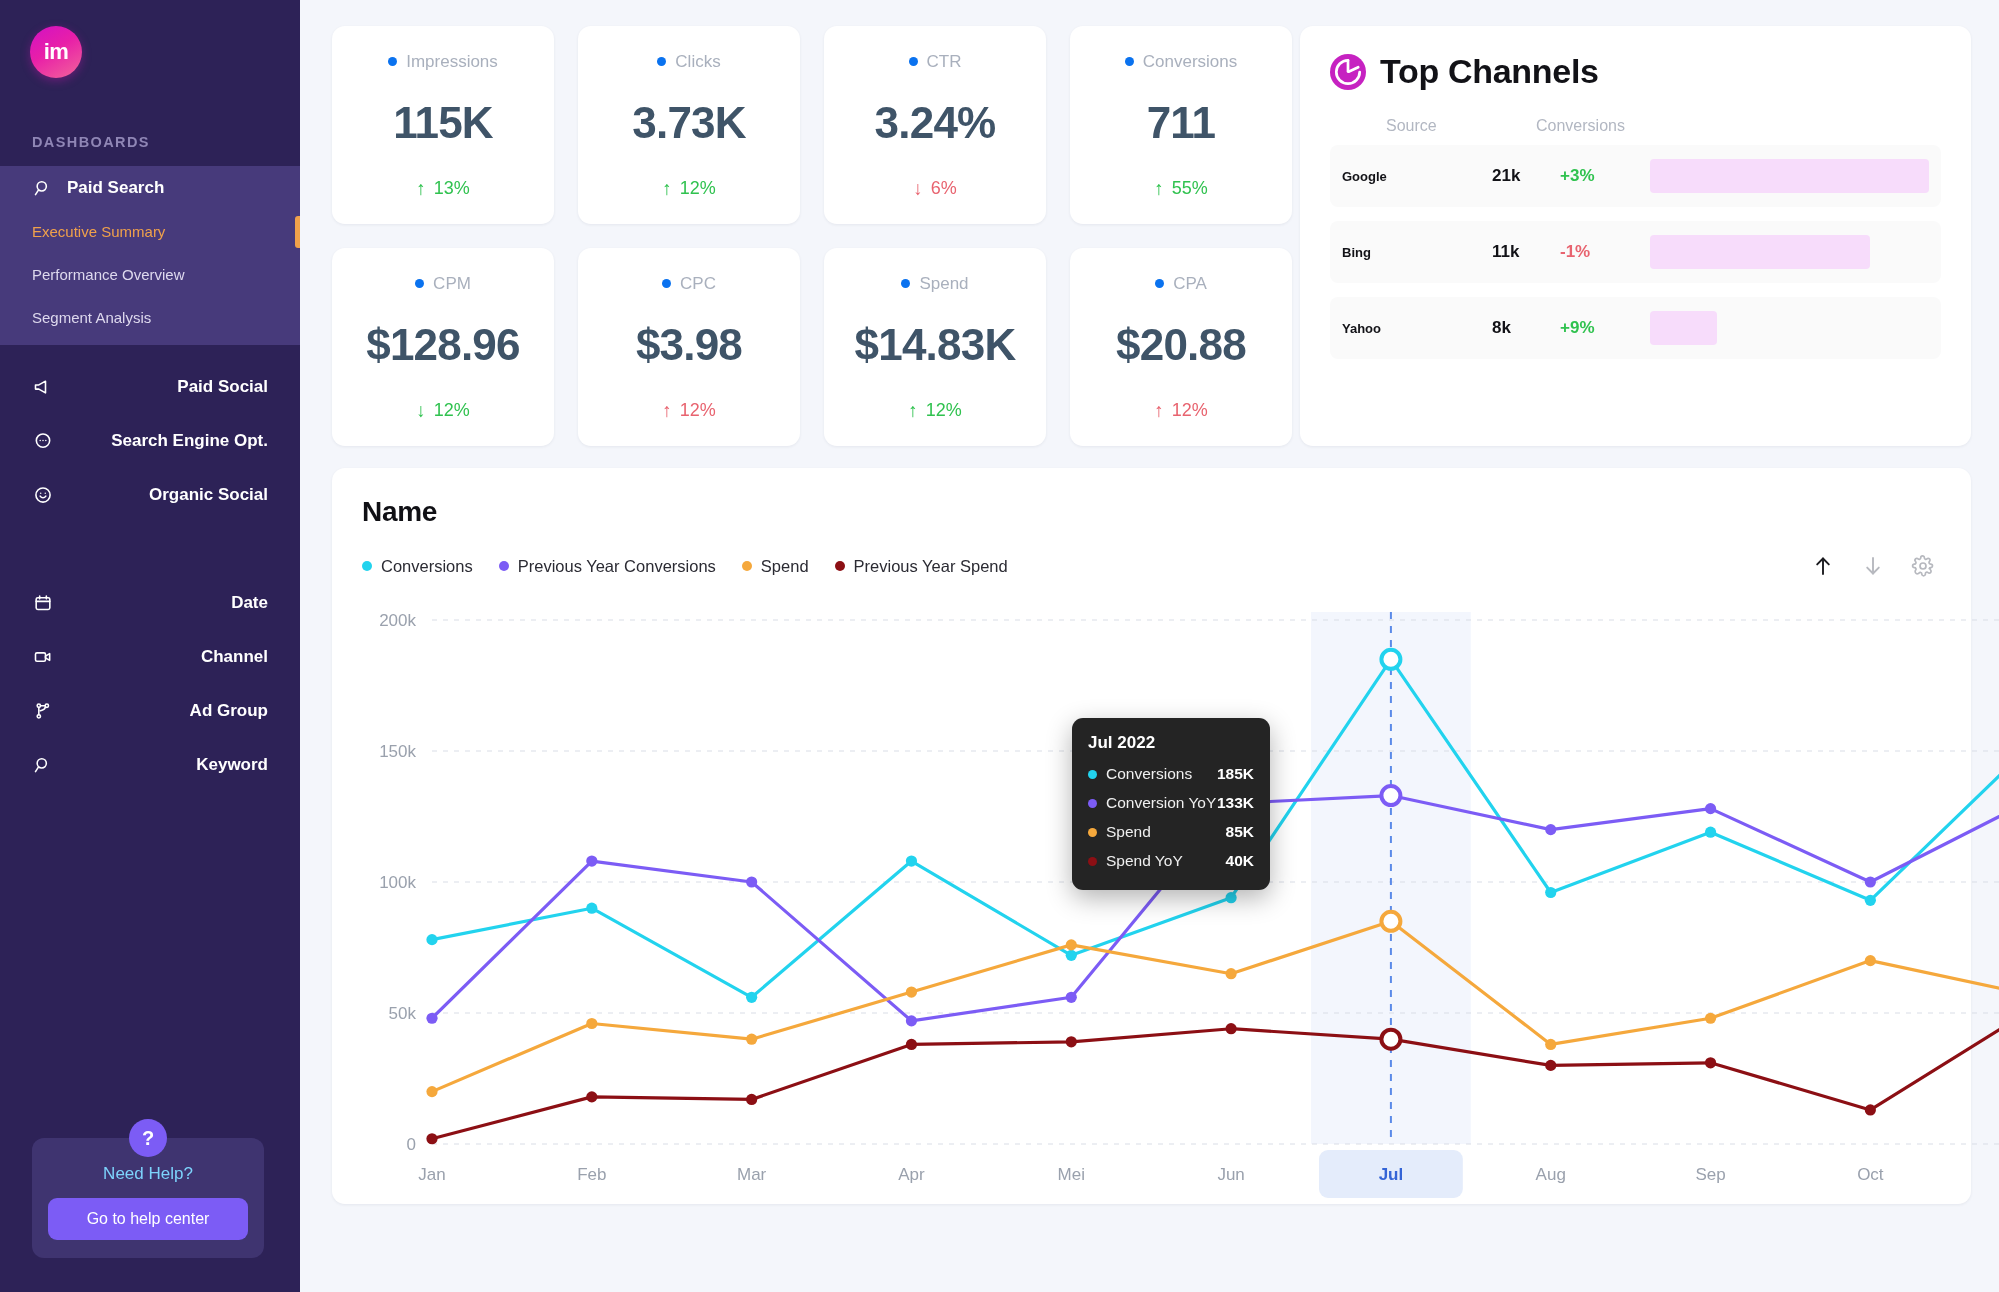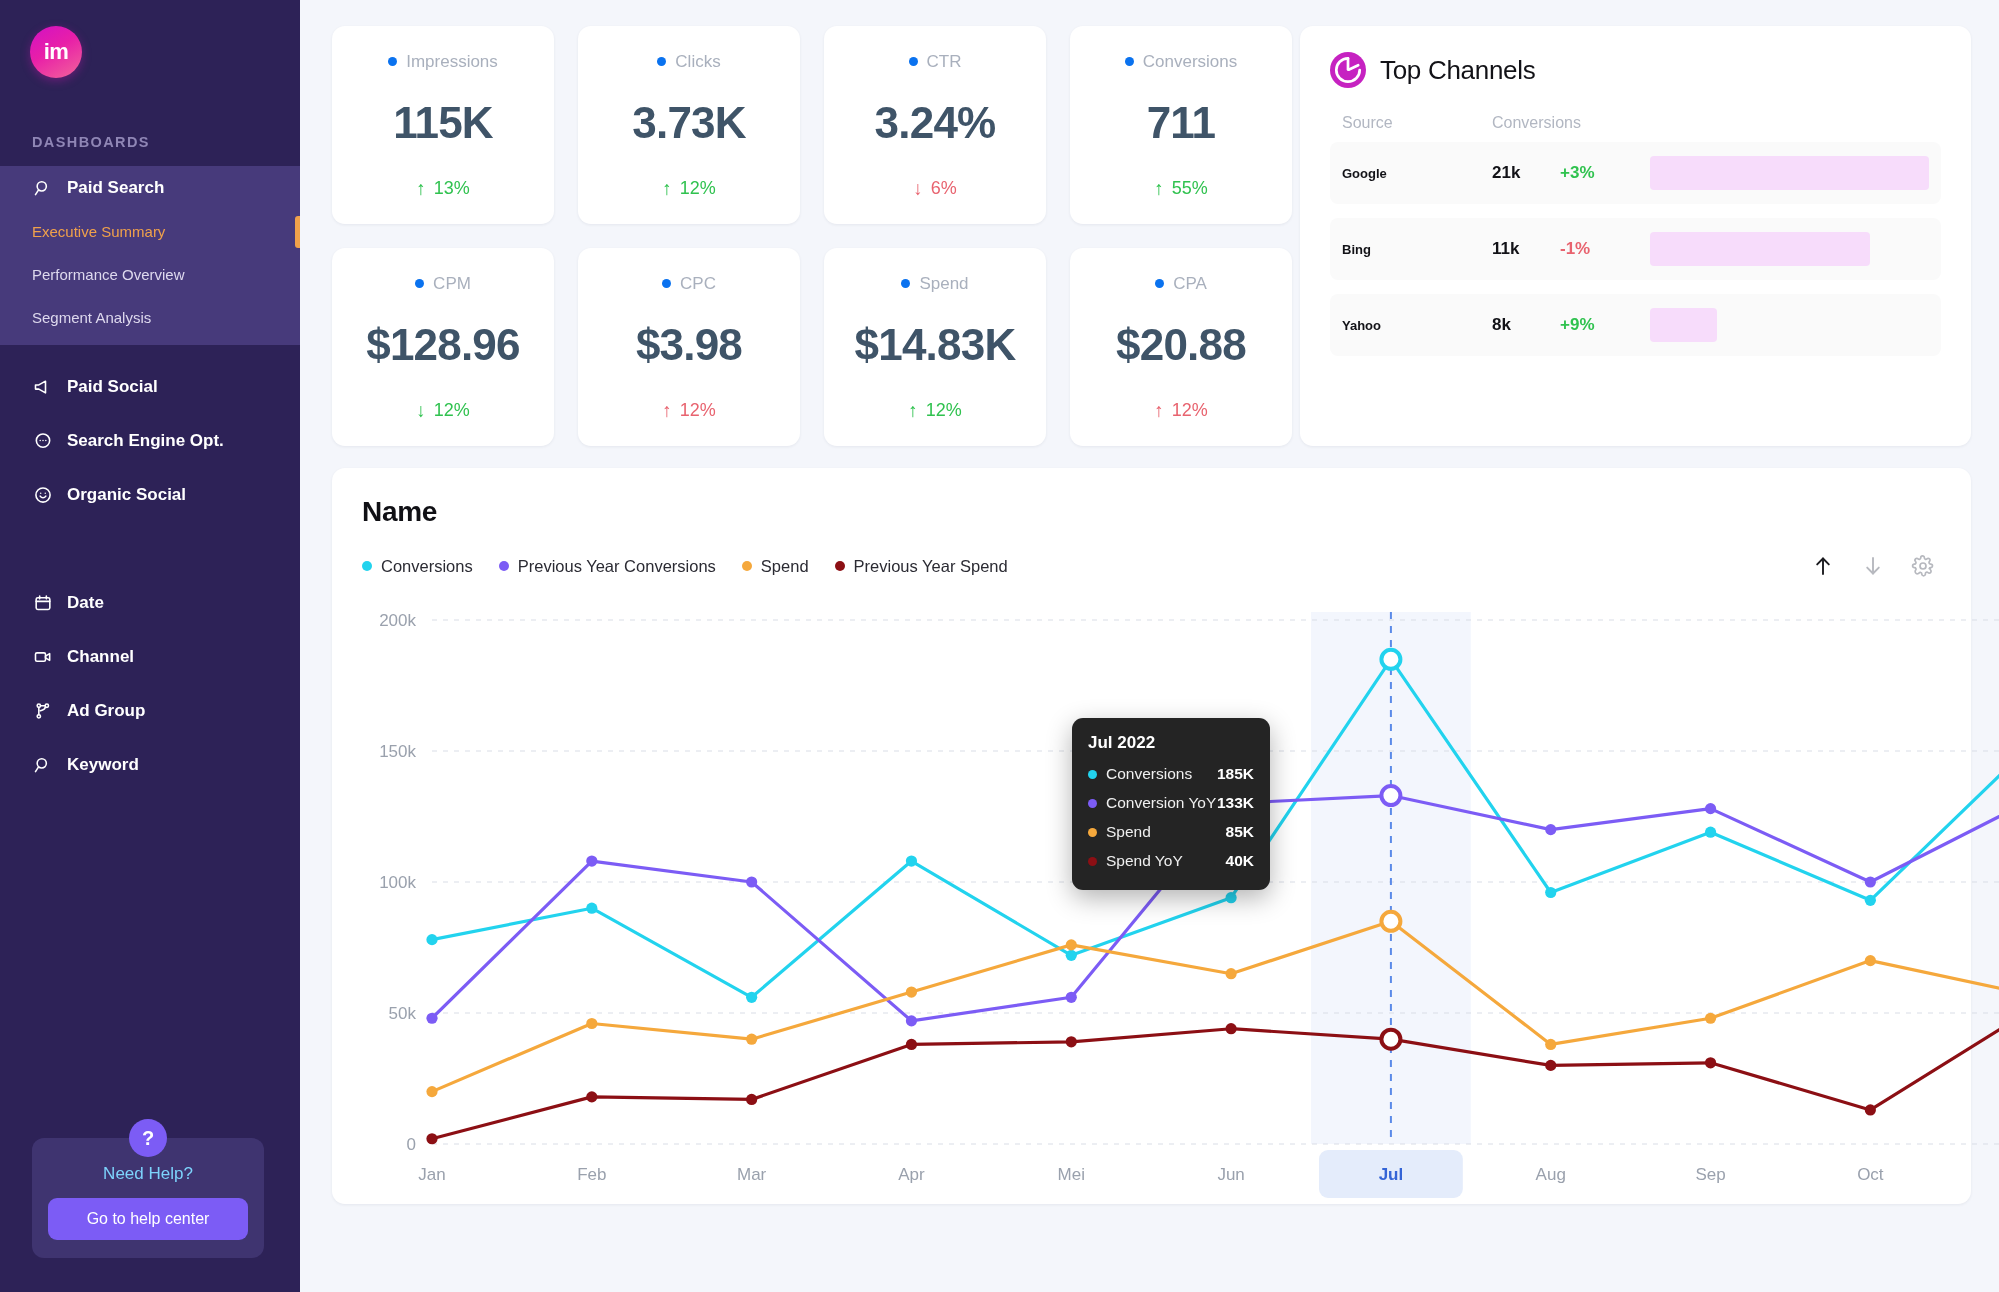--- a/index.html
+++ b/index.html
@@ -41,21 +41,21 @@
   .sub-item {
     display: block; padding: 0 32px; height: 43px; line-height: 43px;
     font-size: 15px; color: #ded9ee; font-weight: 400; cursor: pointer; position: relative;
   }
   .sub-item.current { color: #f0a14b; }
   .sub-item.current:after {
     content: ""; position: absolute; right: 0; top: 6px;
     width: 5px; height: 32px; background: #f0a14b; border-radius: 3px 0 0 3px;
   }
   .nav-spacer { height: 10px; }
-  .nav-item.plain { margin-top: 10px; }
+  .nav-item.plain { margin-top: 10px; justify-content: space-between; }
   .filters-block { margin-top: 54px; }
   .filters-block .nav-item { font-weight: 700; }
 
   .help-card {
     position: absolute; left: 32px; bottom: 34px; width: 232px;
     background: #3f3470; border-radius: 12px; padding: 26px 16px 18px;
     text-align: center;
   }
   .help-badge {
     position: absolute; top: -19px; left: 50%; transform: translateX(-50%);
@@ -94,23 +94,23 @@
   
   .channels {
     flex: 1; background: #fff; border-radius: 13px;
     padding: 26px 30px 22px; box-shadow: 0 1px 3px rgba(30,40,70,.07);
   }
   .ch-head { display: flex; align-items: center; gap: 14px; margin-bottom: 26px; }
   .ch-icon {
     width: 36px; height: 36px; border-radius: 50%; background: #c622c1;
     display: flex; align-items: center; justify-content: center;
   }
-  .ch-title { font-size: 26px; font-weight: 400; color: #121217; letter-spacing: -0.3px; }
+  .ch-title { font-size: 34px; font-weight: 700; color: #121217; letter-spacing: -0.3px; }
   .ch-colhead { display: flex; font-size: 16px; color: #b2b7c2; padding: 0 12px 10px; }
-  .ch-colhead .c1 { width: 150px; } .ch-colhead .c2 { flex: 1; }
+  .ch-colhead .c1 { width: 150px; margin-left: 44px; } .ch-colhead .c2 { flex: 1; }
   .ch-row {
     display: flex; align-items: center; height: 62px;
     background: #fafafa; border-radius: 8px; padding: 0 12px; margin-bottom: 14px;
   }
   .ch-row:last-child { margin-bottom: 0; }
   .ch-name { width: 150px; font-size: 13px; font-weight: 700; color: #121217; }
   .ch-val  { width: 68px; font-size: 17px; font-weight: 700; color: #121217; }
   .ch-chg  { width: 90px; font-size: 17px; font-weight: 700; }
   .ch-bartrack { flex: 1; }
   .ch-bar { height: 34px; background: #f7dcfb; border-radius: 4px; }

